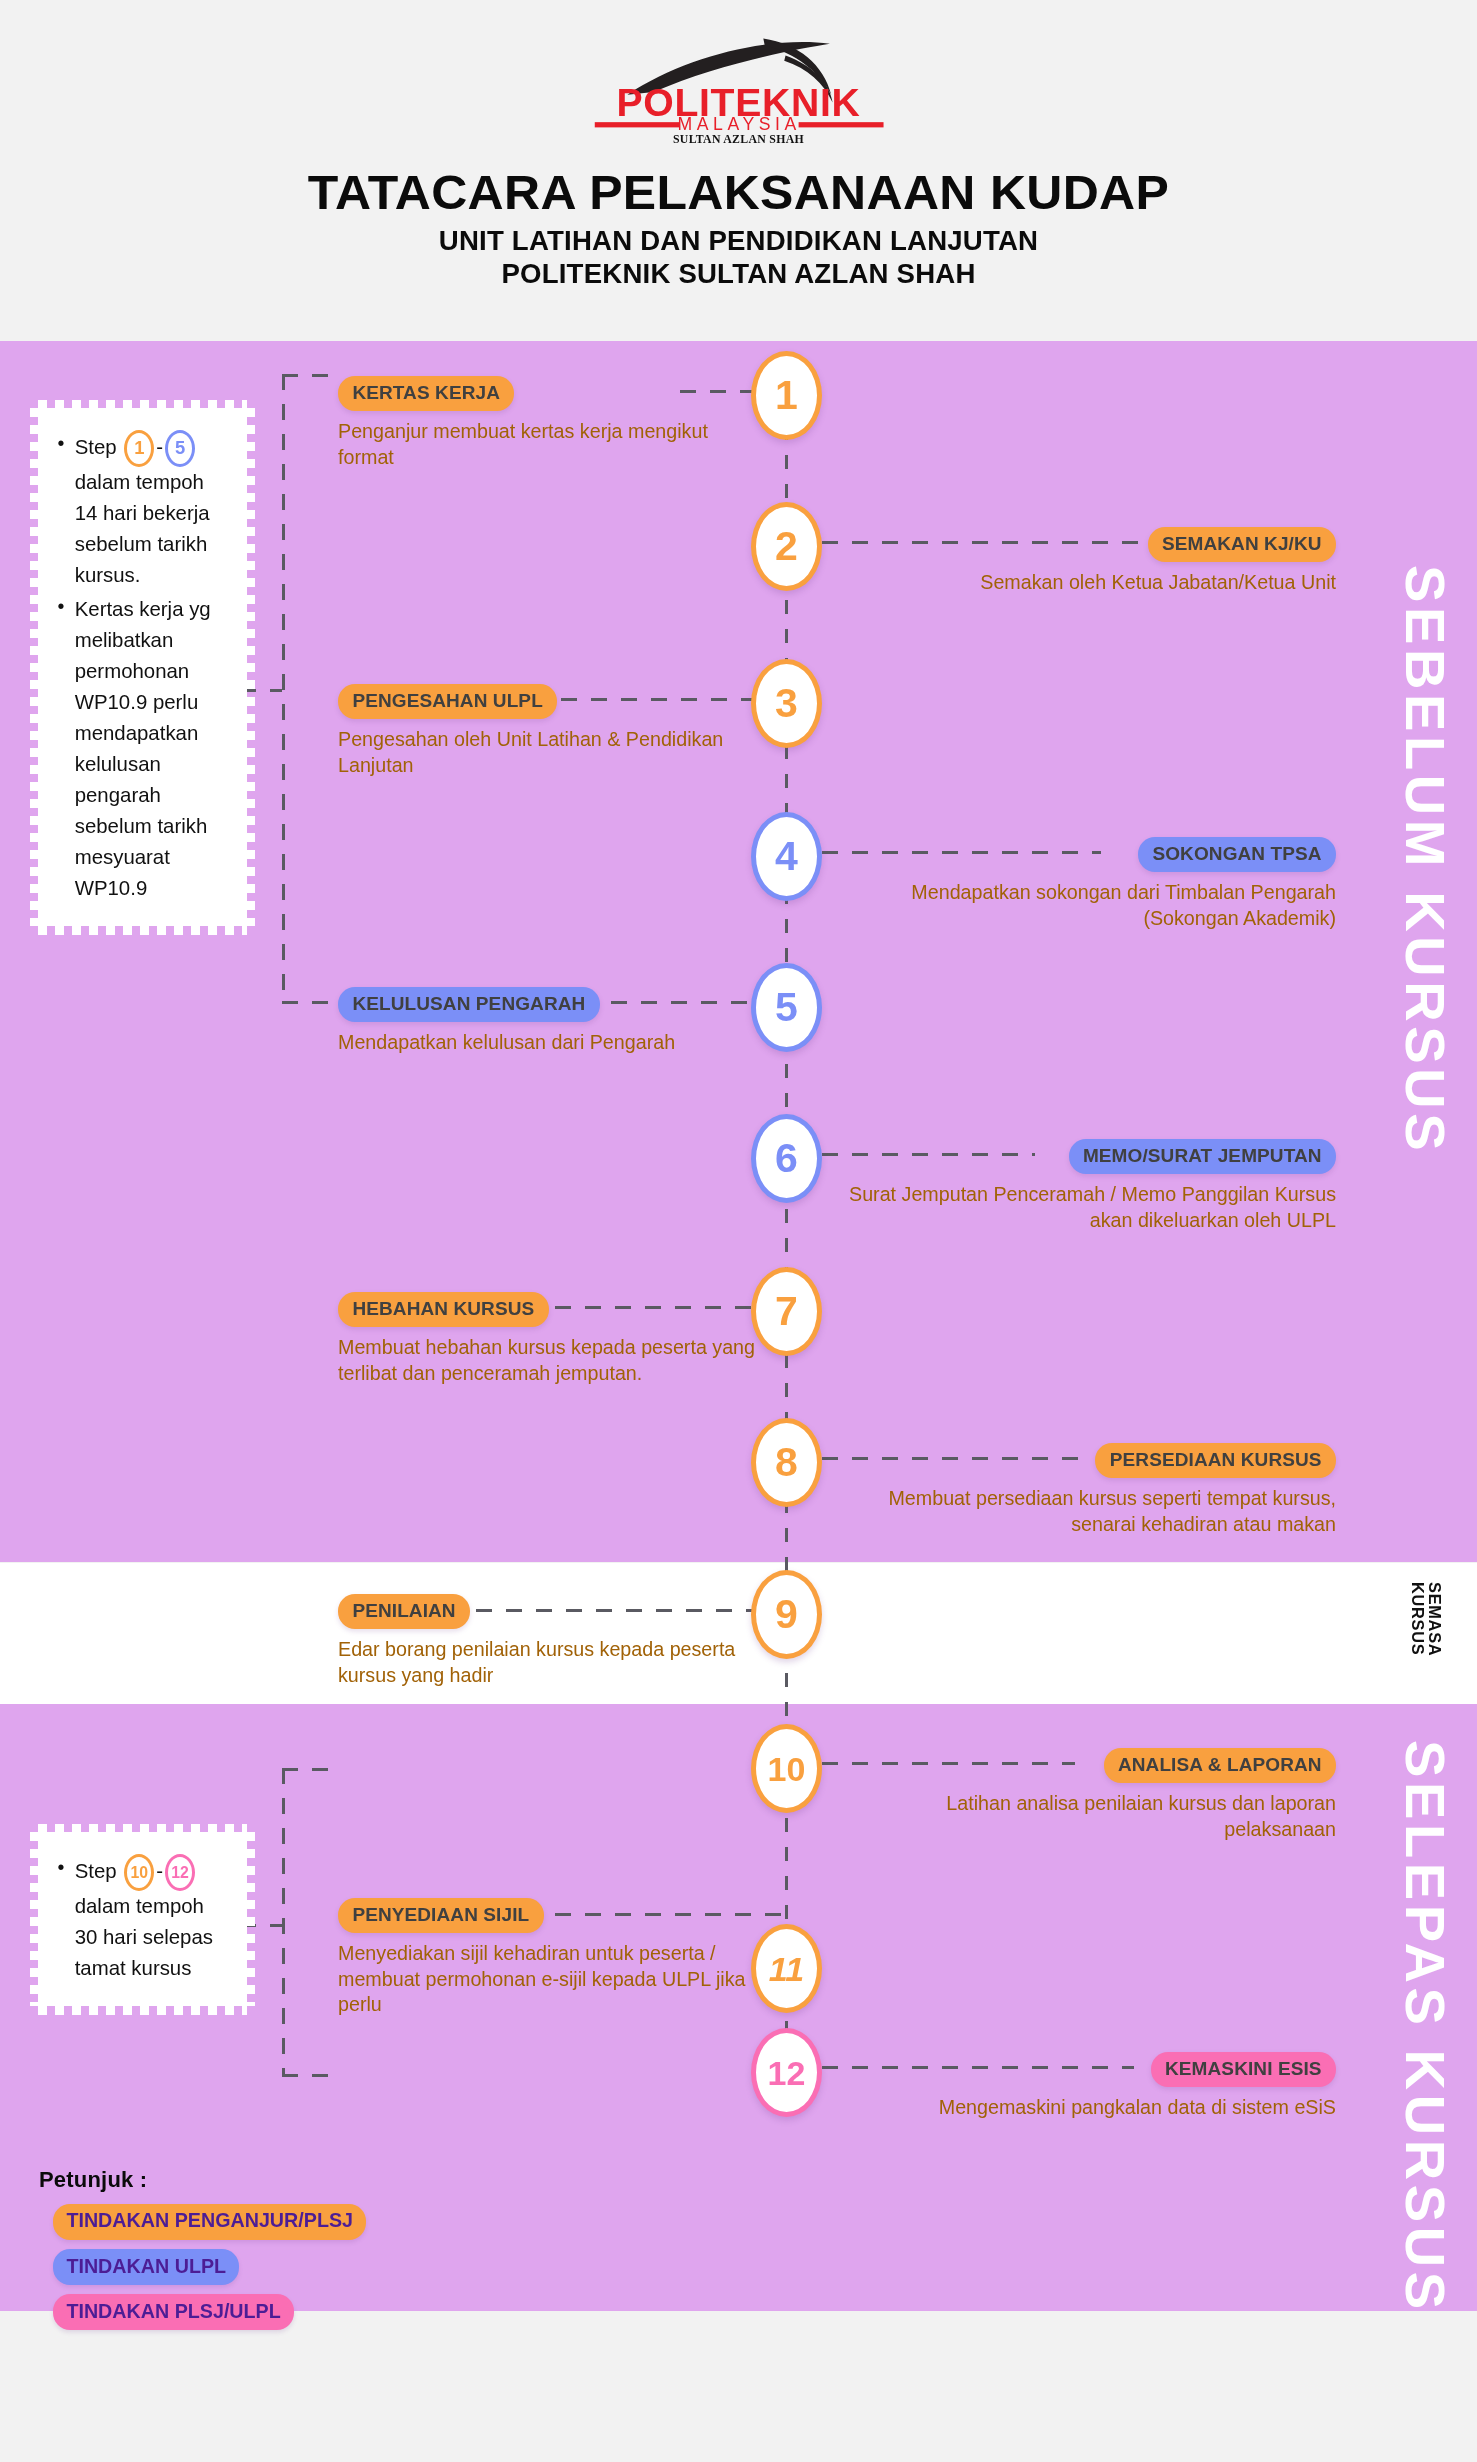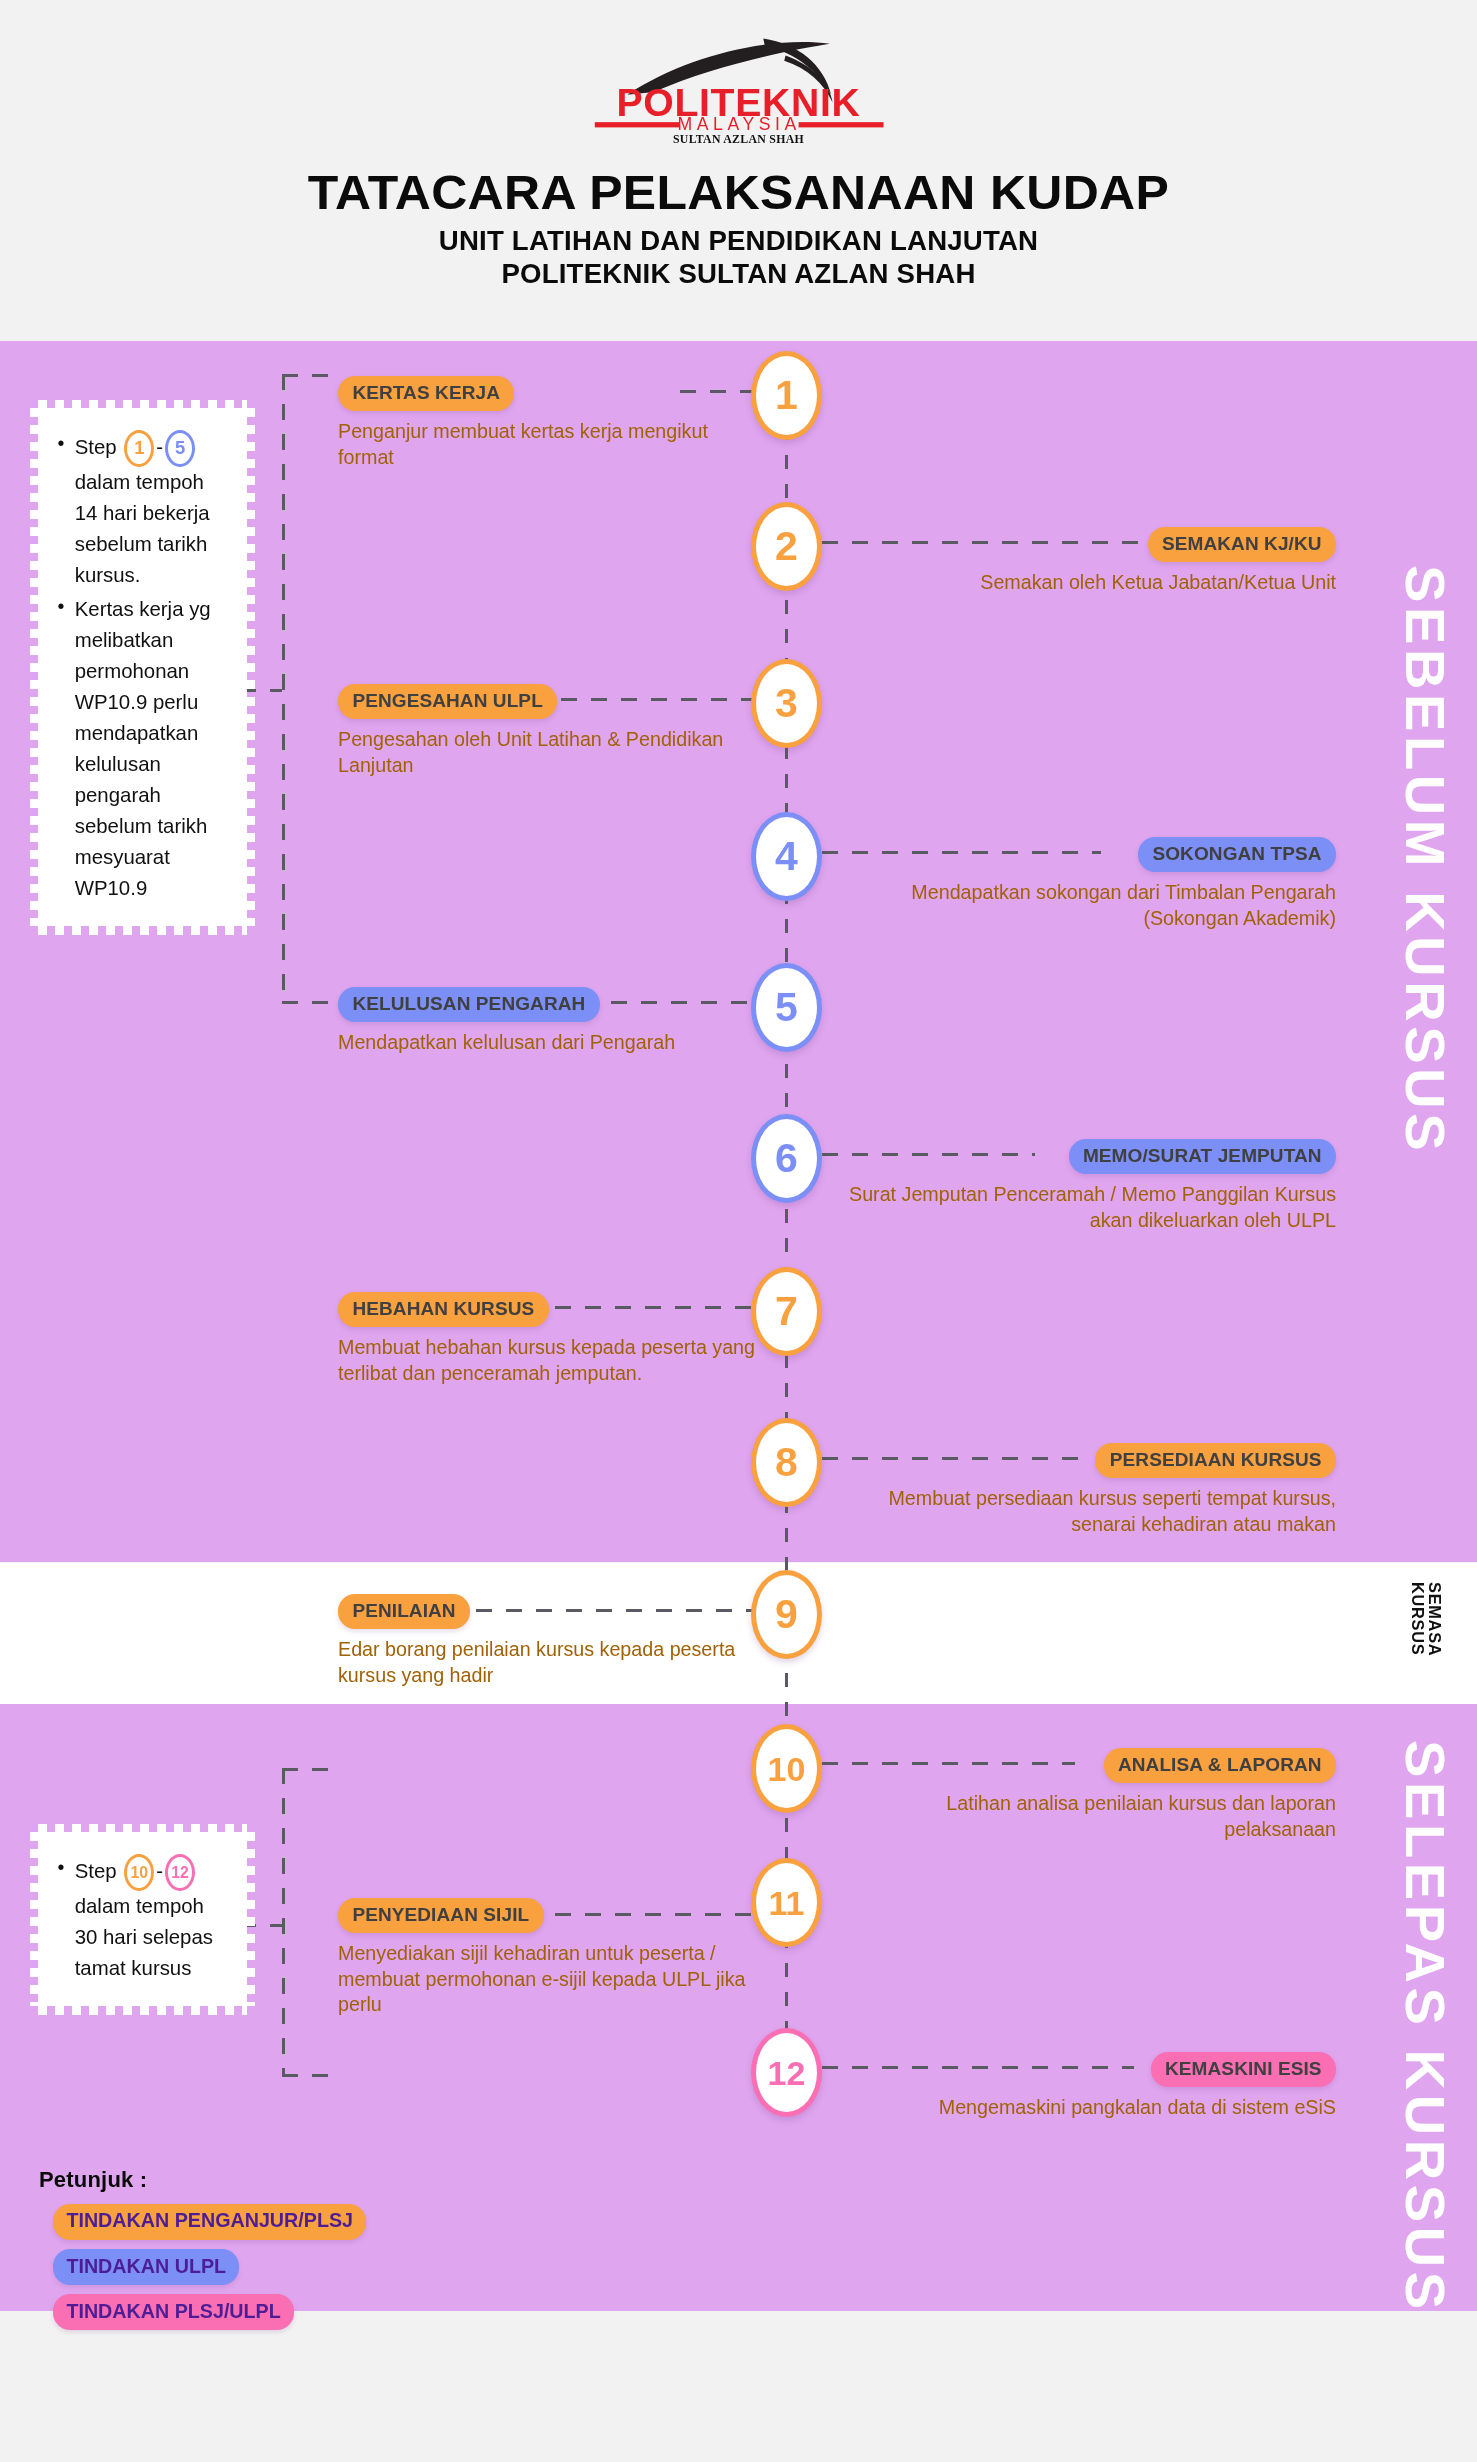--- a/index.html
+++ b/index.html
@@ -279,21 +279,21 @@
   </div>
 
   <div class="conn" style="left:822px; top:1762px; width:253px;"></div>
   <div class="node orange wide" style="left:751px; top:1724px;">10</div>
   <div class="step-content right" style="left:847px; top:1748px; width:489px;">
     <span class="pill orange">ANALISA &amp; LAPORAN</span>
     <div class="desc">Latihan analisa penilaian kursus dan laporan pelaksanaan</div>
   </div>
 
   <div class="conn" style="left:555px; top:1913px; width:233px;"></div>
-  <div class="node orange wide" style="left:751px; top:1858px;">11</div>
+  <div class="node orange wide" style="left:751px; top:1924px;font-style:italic;">11</div>
   <div class="step-content left" style="left:338px; top:1898px; width:427px;">
     <span class="pill orange">PENYEDIAAN SIJIL</span>
     <div class="desc">Menyediakan sijil kehadiran untuk peserta / membuat permohonan e-sijil kepada ULPL jika perlu</div>
   </div>
 
   <div class="conn" style="left:822px; top:2066px; width:312px;"></div>
   <div class="node pink wide" style="left:751px; top:2028px;">12</div>
   <div class="step-content right" style="left:847px; top:2052px; width:489px;">
     <span class="pill pink">KEMASKINI ESIS</span>
     <div class="desc">Mengemaskini pangkalan data di sistem eSiS</div>

